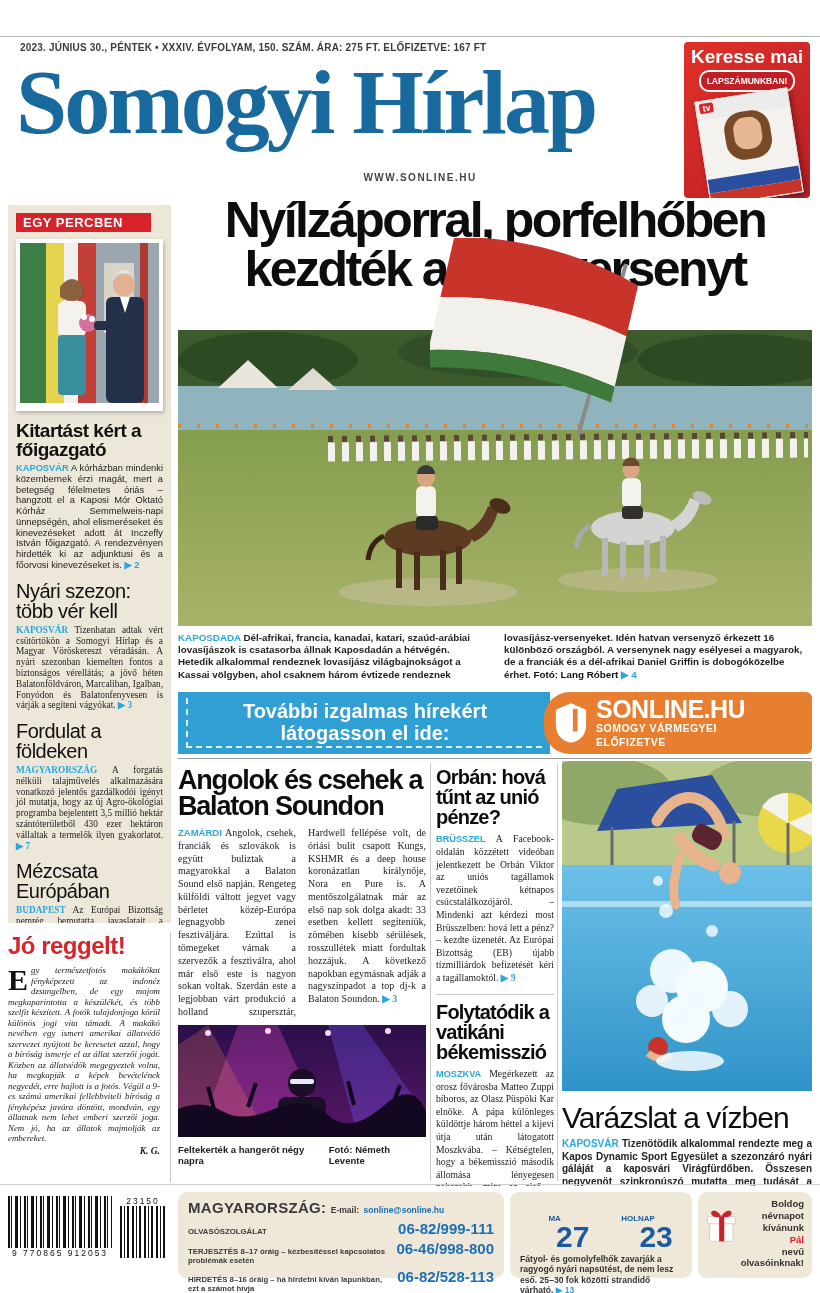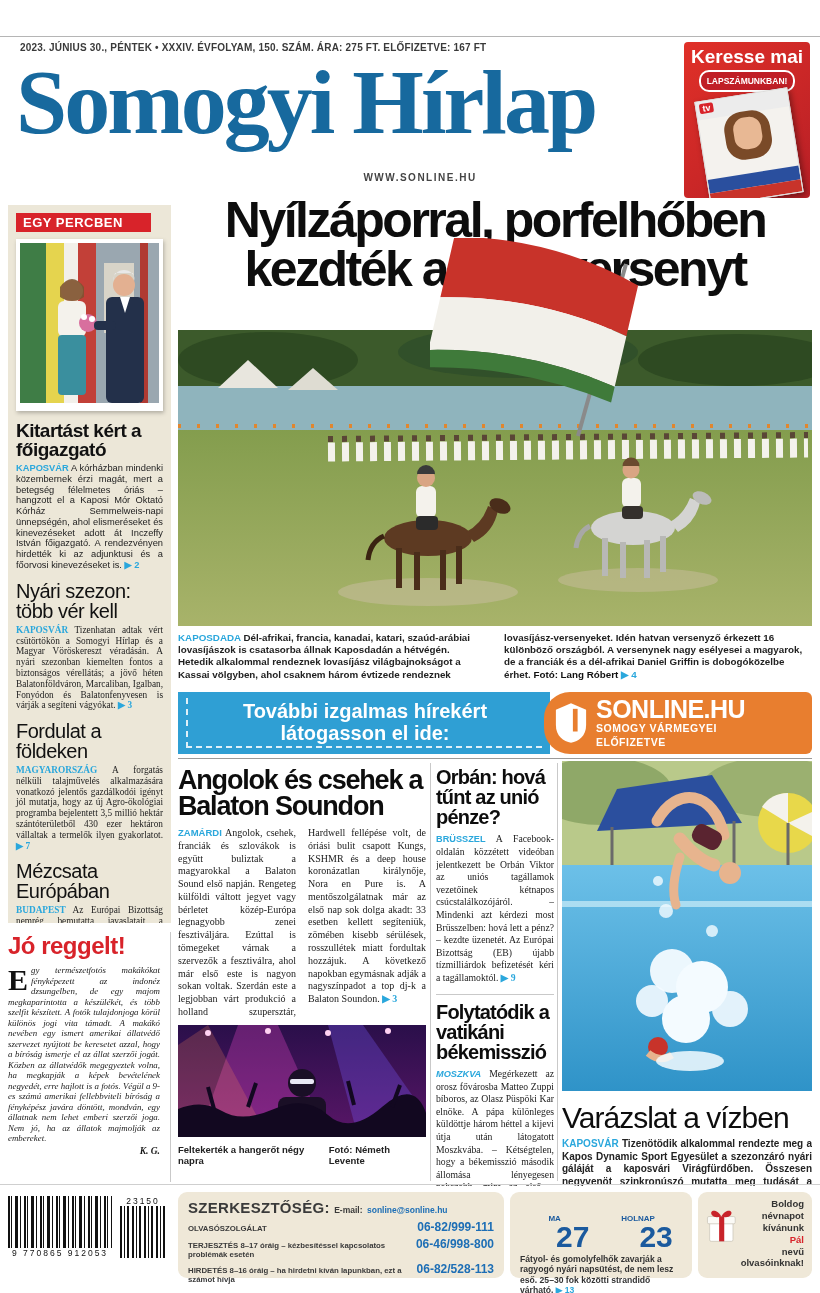--- a/index.html
+++ b/index.html
@@ -89,21 +89,21 @@
   .bc-num{font-size:8.5px;letter-spacing:2px;text-align:center;color:#111;}
   .bc-small{width:46px;}
   .bc-stripes2{height:52px;background:repeating-linear-gradient(90deg,#111 0 2px,#fff 2px 4px,#111 4px 5px,#fff 5px 7px,#111 7px 9px,#fff 9px 12px);}
   .beigebox{background:#efe8d8;border-radius:9px;box-sizing:border-box;}
   .edit{left:178px;top:1192px;width:326px;height:86px;padding:7px 10px;}
   .edit-title{font-size:15px;color:#3a3a3a;font-weight:bold;letter-spacing:.3px;display:inline;}
   .edit-mail-l{font-size:8.5px;font-weight:bold;color:#3a3a3a;}
   .edit-mail{font-size:8.5px;font-weight:bold;color:#1d6eb5;}
   .edit-row{display:flex;justify-content:space-between;align-items:baseline;margin-top:3px;}
   .edit-row .lab{font-size:7.8px;color:#3a3a3a;font-weight:bold;}
-  .edit-row .ph{font-size:12px;font-weight:800;color:#1d6eb5;white-space:nowrap;margin-left:6px;}
+  .edit-row .ph{font-size:15px;font-weight:800;color:#1d6eb5;white-space:nowrap;margin-left:6px;}
   .weather{left:510px;top:1192px;width:182px;height:86px;padding:22px 10px;}
   .w-top{display:flex;align-items:flex-end;gap:14px;}
   .w-lab{font-size:8px;font-weight:bold;color:#1b5a9e;text-align:center;}
   .w-temp{font-size:30px;font-weight:800;color:#1b5a9e;line-height:.9;text-align:center;margin-left:36px;}
   .w-text{font-size:8.6px;font-weight:bold;color:#333;margin-top:4px;line-height:1.2;}
   .nameday{left:698px;top:1192px;width:114px;height:86px;padding:6px 8px;display:flex;gap:4px;}
   .nd-text{font-size:9.5px;font-weight:bold;color:#333;text-align:right;flex:1;line-height:1.25;}
 </style>
 </head>
 <body>
@@ -324,21 +324,21 @@
       <div class="bodyB">
         <span class="city" style="font-family:'Liberation Sans',sans-serif;font-size:9.2px;">BRÜSSZEL</span>
         <span>A Facebook-oldalán közzétett videóban jelentkezett be Orbán Viktor az uniós tagállamok vezetőinek kétnapos csúcstalálkozójáról. – Mindenki azt kérdezi most Brüsszelben: hová lett a pénz? – kezdte üzenetét. Az Európai Bizottság (EB) újabb tízmilliárdok befizetését kéri a tagállamoktól.</span>
         <span class="pg">▶ 9</span>
       </div>
     </div>
     <div class="divB"></div>
     <div>
       <div class="hB">Folytatódik a vatikáni békemisszió</div>
       <div class="bodyB">
-        <span class="city" style="font-family:'Liberation Sans',sans-serif;font-size:9.2px;font-style:italic;">MOSZKVA</span>
+        <span class="city" style="font-family:'Liberation Sans',sans-serif;font-size:9.2px;">MOSZKVA</span>
         <span>Megérkezett az orosz fővárosba Matteo Zuppi bíboros, az Olasz Püspöki Kar elnöke. A pápa különleges küldöttje három héttel a kijevi útja után látogatott Moszkvába. – Kétségtelen, hogy a békemisszió második állomása lényegesen nehezebb, mint az első – mondta.</span>
         
       </div>
     </div>
   </div>
 
   <div class="colC">
     <div>
       <svg width="250" height="330" viewBox="0 0 250 330">
         <defs>
@@ -398,21 +398,21 @@
     <div class="bc-stripes"></div>
     <div class="bc-num">9 770865 912053</div>
   </div>
   <div class="bc-small">
     <div class="bc-num">23150</div>
     <div class="bc-stripes2"></div>
   </div>
 </div>
 
 <div class="abs beigebox edit">
-  <span class="edit-title">SZERKESZTŐSÉG:</span>
+  <span class="edit-title">MAGYARORSZÁG:</span>
   <span class="edit-mail-l">E-mail:</span>
   <span class="edit-mail">sonline@sonline.hu</span>
   <div class="edit-row">
     <span class="lab">OLVASÓSZOLGÁLAT</span>
     <span class="ph">06-82/999-111</span>
   </div>
   <div class="edit-row">
     <span class="lab">TERJESZTÉS 8–17 óráig – kézbesítéssel kapcsolatos problémák esetén</span>
     <span class="ph">06-46/998-800</span>
   </div>

